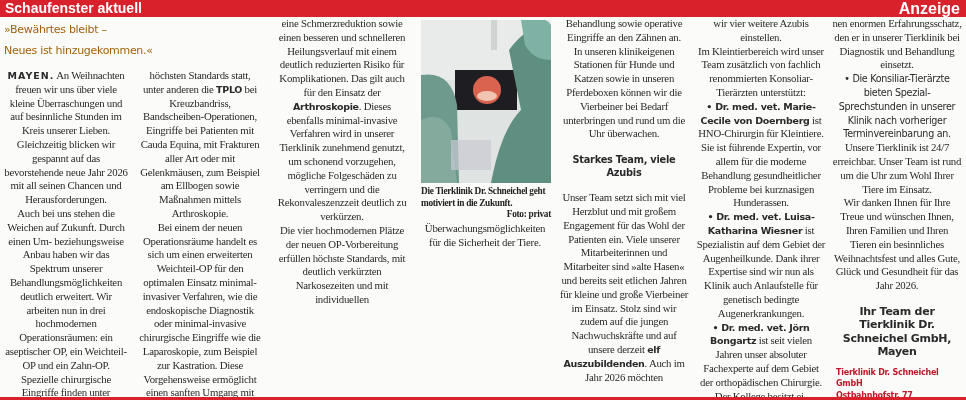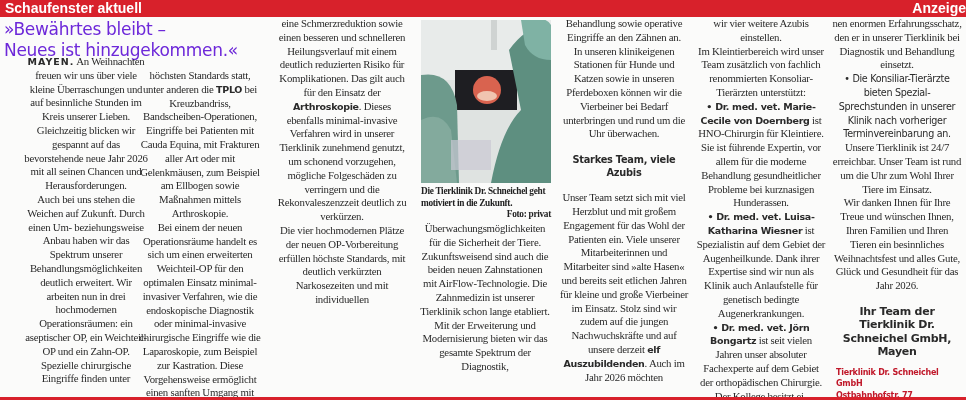--- a/index.html
+++ b/index.html
@@ -1,26 +1,26 @@
 <!DOCTYPE html>
 <html><head>
 <meta charset="utf-8">
 <style>
   html, body { margin:0; padding:0; }
   body { width:966px; height:400px; overflow:hidden; background:#fbfbfa; position:relative; font-family:"DejaVu Serif", serif; color:#2a2a2a; }
   .topbar { position:absolute; left:0; top:0; width:966px; height:17px; background:#d8212b; }
   .topbar .left { position:absolute; left:5px; top:0; font-family:"Liberation Sans", sans-serif; font-weight:bold; color:#fff; font-size:14px; line-height:17px; }
-  .topbar .right { position:absolute; right:0; top:0; font-family:"Liberation Sans", sans-serif; font-weight:bold; color:#fff; font-size:14px; line-height:17px; }
+  .topbar .right { position:absolute; right:6px; top:0; font-family:"Liberation Sans", sans-serif; font-weight:bold; color:#fff; font-size:16px; line-height:17px; }
   .bottombar { position:absolute; left:0; bottom:0; width:966px; height:3px; background:#d8212b; }
-  .headline { position:absolute; left:4px; top:19px; width:270px; font-family:"DejaVu Sans", sans-serif; font-size:17px; line-height:21px; color:#6d28d9; letter-spacing:-0.3px; }
+  .headline { position:absolute; left:4px; top:19px; width:270px; font-family:"DejaVu Sans", sans-serif; font-size:11px; line-height:21px; color:#a16207; letter-spacing:-0.3px; }
   .col { position:absolute; font-size:10.8px; line-height:13.8px; text-align:justify; hyphens:manual; letter-spacing:-0.25px; font-family:"Liberation Serif", serif; }
   .col p { margin:0;text-align:center; }
   .col .b { font-family:"DejaVu Sans", sans-serif; font-weight:bold; font-size:9.5px; letter-spacing:-0.3px; }
   .dateline { font-family:"DejaVu Sans", sans-serif; font-weight:bold; font-size:9.5px; letter-spacing:1px; }
-  .c1 { left:4px; top:55px; width:124px;margin-left:20px; }
+  .c1 { left:4px; top:69px; width:124px; }
   .c2 { left:138px; top:69px; width:124px; }
   .c3 { left:276px; top:17px; width:132px; }
   .c4 { left:420px; top:222px; width:130px; }
   .c5 { left:559px; top:17px; width:130px; }
   .c6 { left:696px; top:17px; width:130px; }
   .c7 { left:832px; top:17px; width:130px; }
   .photo { position:absolute; left:421px; top:20px; width:130px; height:163px; overflow:hidden; background:#e9ecea; }
   .caption { position:absolute; left:421px; top:186px; width:130px; font-family:Liberation Serif, serif; font-weight:bold; font-size:9.3px; line-height:11.5px; color:#222; letter-spacing:-0.3px; }
   .caption .credit { float:right; }
   .subhead { font-family:"DejaVu Sans", sans-serif; font-weight:bold; font-size:9.8px; line-height:13px; margin-top:12px !important; margin-bottom:12px !important; text-align:left; }
@@ -73,21 +73,20 @@
   </svg>
 </div>
 
 <div class="caption">
   <span>Die Tierklinik Dr. Schneichel geht motiviert in die Zukunft.</span>
   <span class="credit">Foto: privat</span>
 </div>
 
 <div class="col c4">
   <p>Überwachungsmöglichkeiten für die Sicherheit der Tiere.</p>
-  <p>Zukunftsweisend sind auch die beiden neuen Zahnstationen mit AirFlow-Technologie. Die Zahnmedizin ist unserer Tierklinik schon lange etabliert. Mit der Erweiterung und Modernisierung bieten wir das gesamte Spektrum der Diagnostik,</p>
 </div>
 
 <div class="col c5">
   <p>Behandlung sowie operative Eingriffe an den Zähnen an.</p>
   <p>In unseren klinikeigenen Stationen für Hunde und Katzen sowie in unseren Pferdeboxen können wir die Vierbeiner bei Bedarf unterbringen und rund um die Uhr überwachen.</p>
   <p class="subhead">Starkes Team, viele Azubis</p>
   <p><span>Unser Team setzt sich mit viel Herzblut und mit großem Engagement für das Wohl der Patienten ein. Viele unserer Mitarbeiterinnen und Mitarbeiter sind »alte Hasen« und bereits seit etlichen Jahren für kleine und große Vierbeiner im Einsatz. Stolz sind wir zudem auf die jungen Nachwuchskräfte und auf unsere derzeit </span><span class="b">elf Auszubildenden</span><span>. Auch im Jahr 2026 möchten</span></p>
 </div>
 
 <div class="col c6">

